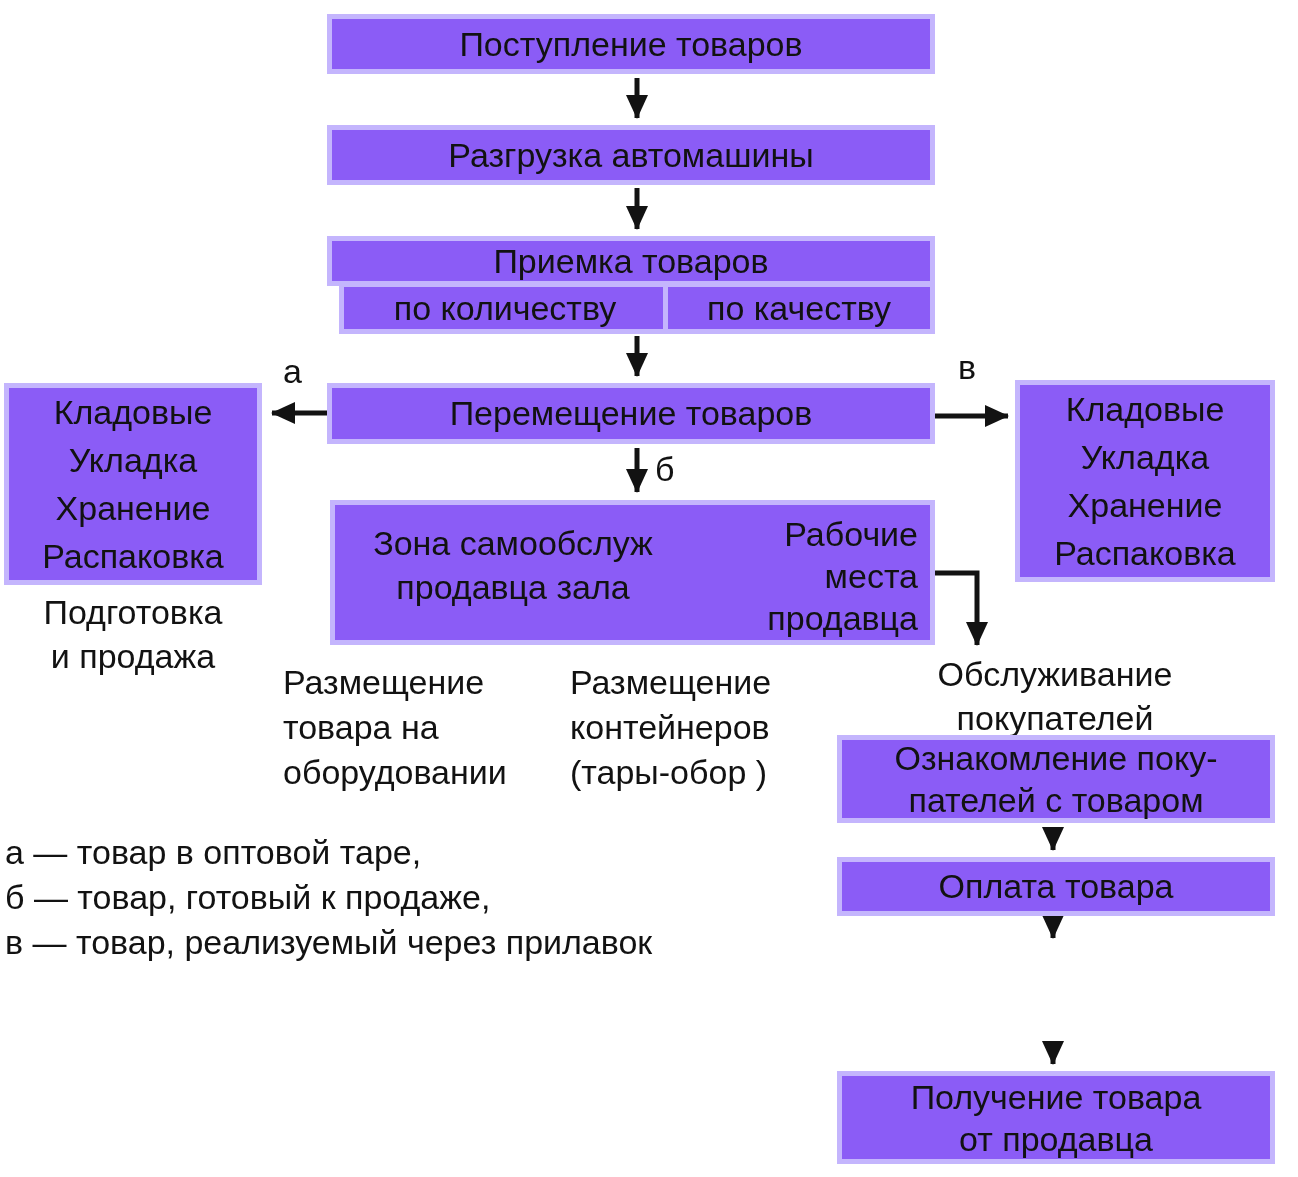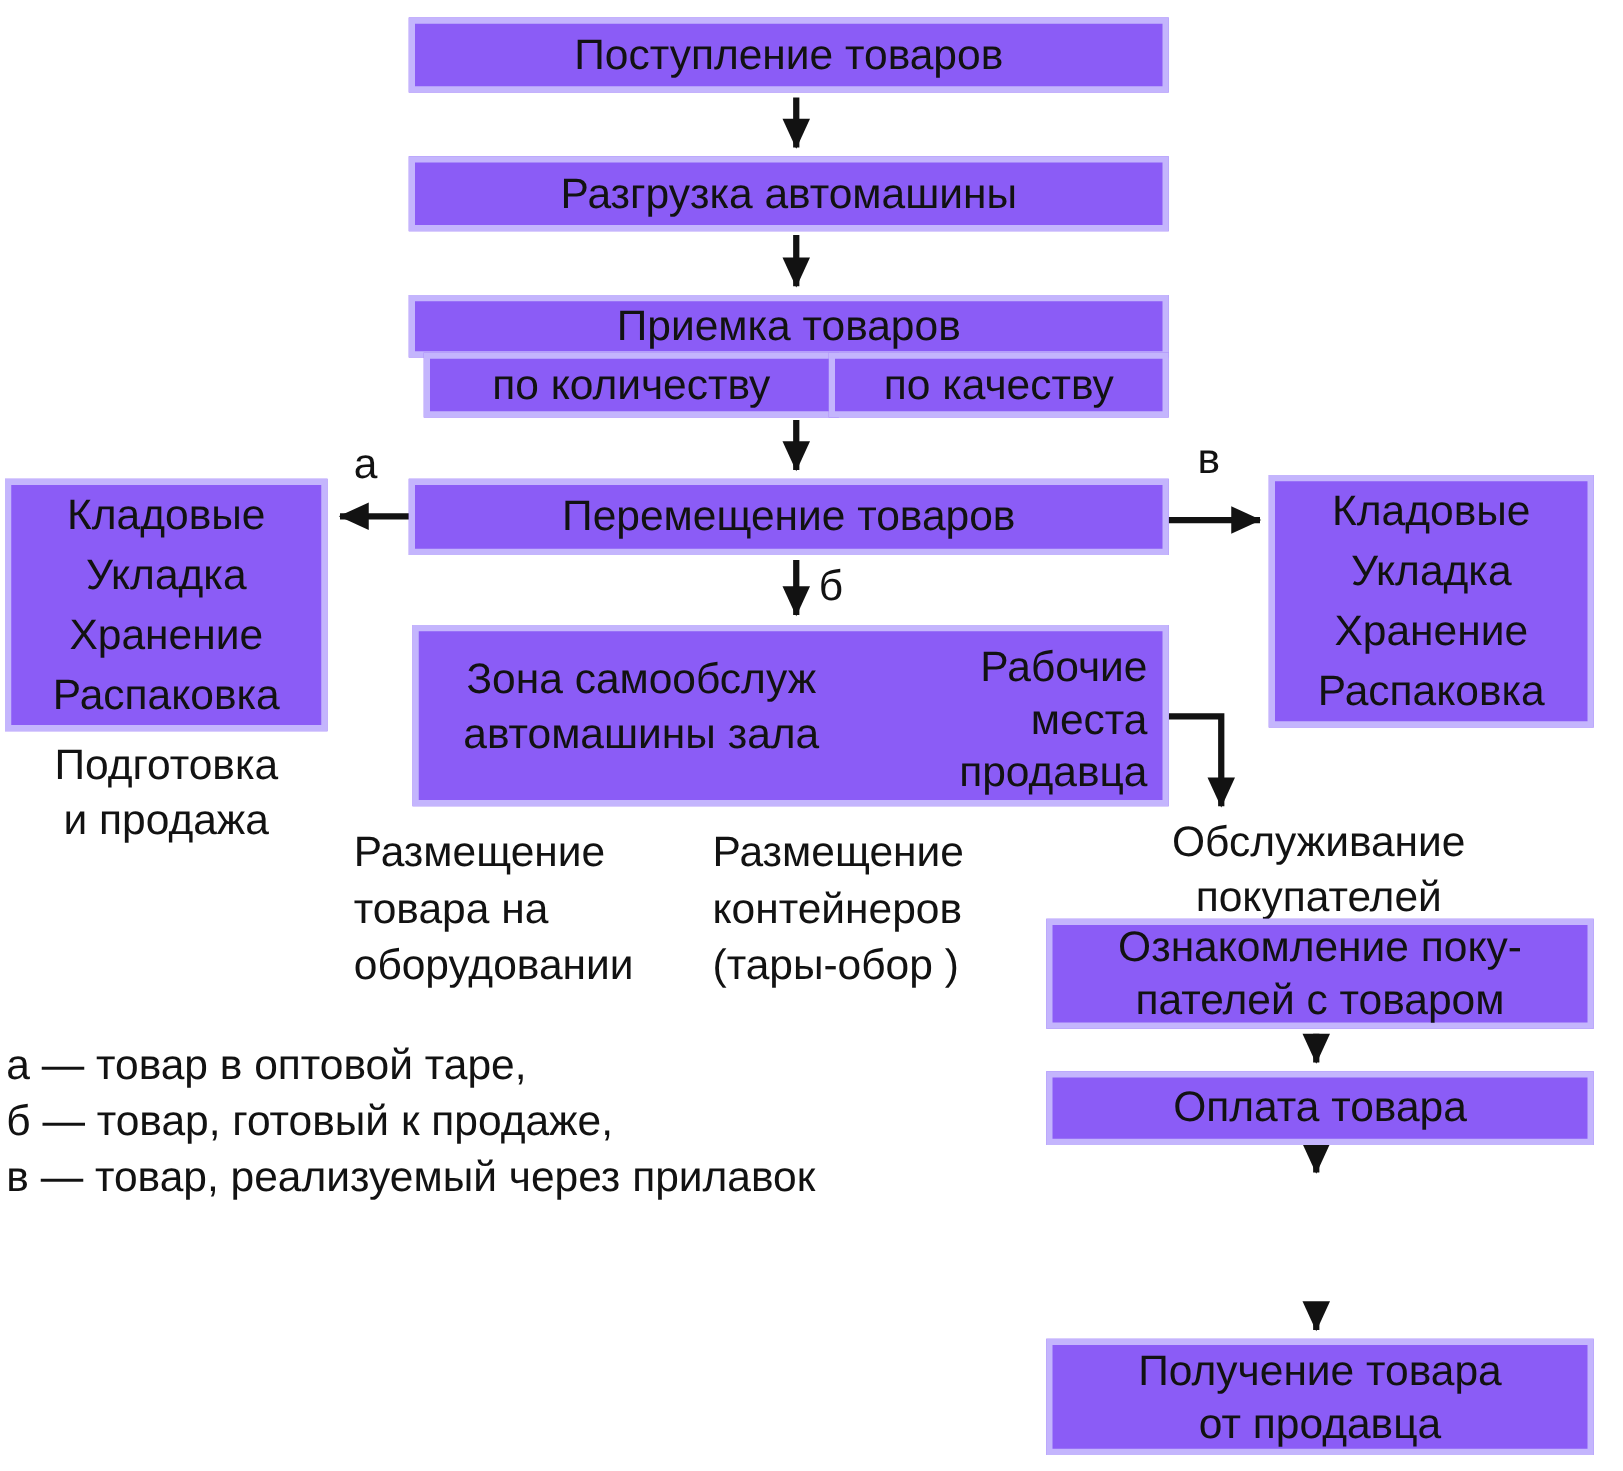--- a/index.html
+++ b/index.html
@@ -89,21 +89,21 @@
   <div class="box storage" style="left:1015px;top:380px;width:260px;height:202px;">
     <span class="ln">Кладовые</span>
     <span class="ln">Укладка</span>
     <span class="ln">Хранение</span>
     <span class="ln">Распаковка</span>
   </div>
 
   <div class="box sf" style="left:330px;top:500px;width:605px;height:145px;">
     <span class="sf-left">
       <span class="ln">Зона самообслуж</span>
-      <span class="ln">автомашины зала</span>
+      <span class="ln">продавца зала</span>
     </span>
     <span class="sf-right">
       <span class="ln">Рабочие</span>
       <span class="ln">места</span>
       <span class="ln">продавца</span>
     </span>
   </div>
 
   <div class="plain leftal" style="left:283px;top:660px;width:300px;line-height:45px;">
     <span class="ln">Размещение</span>

